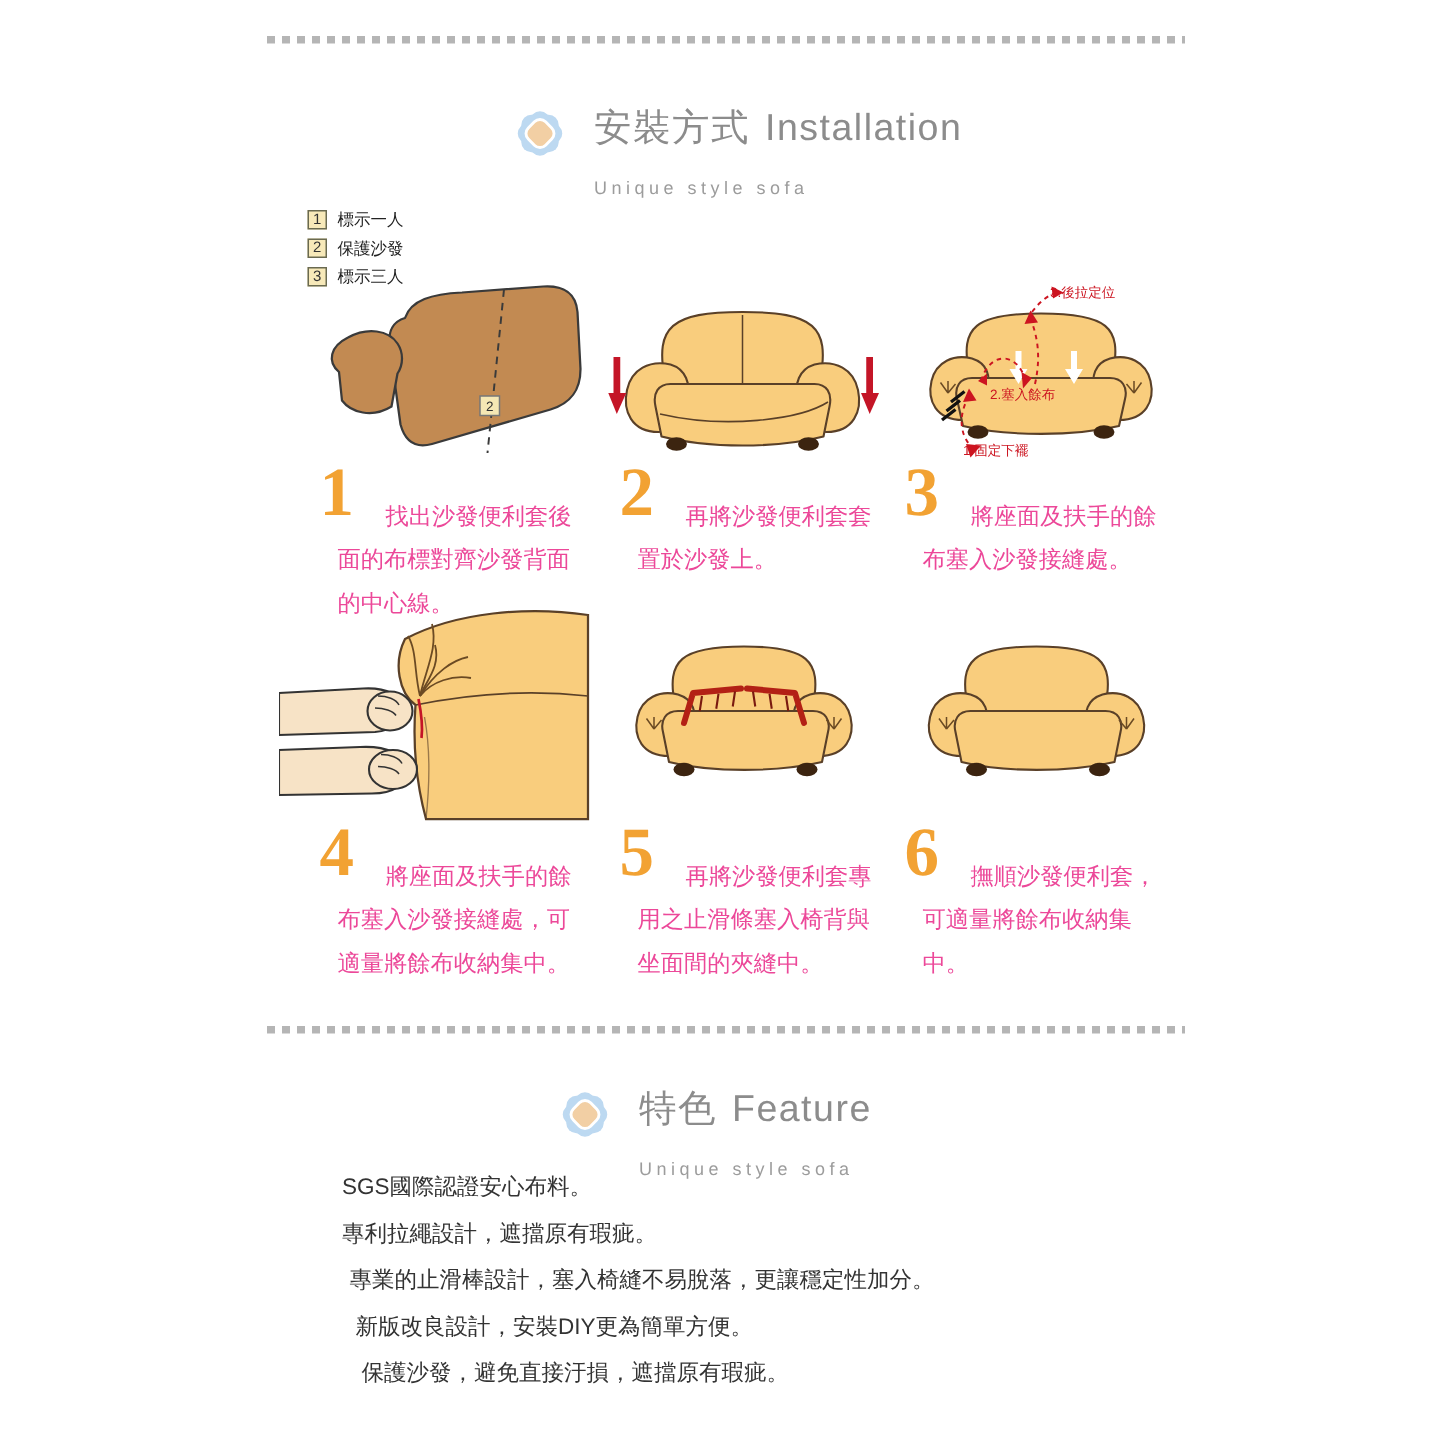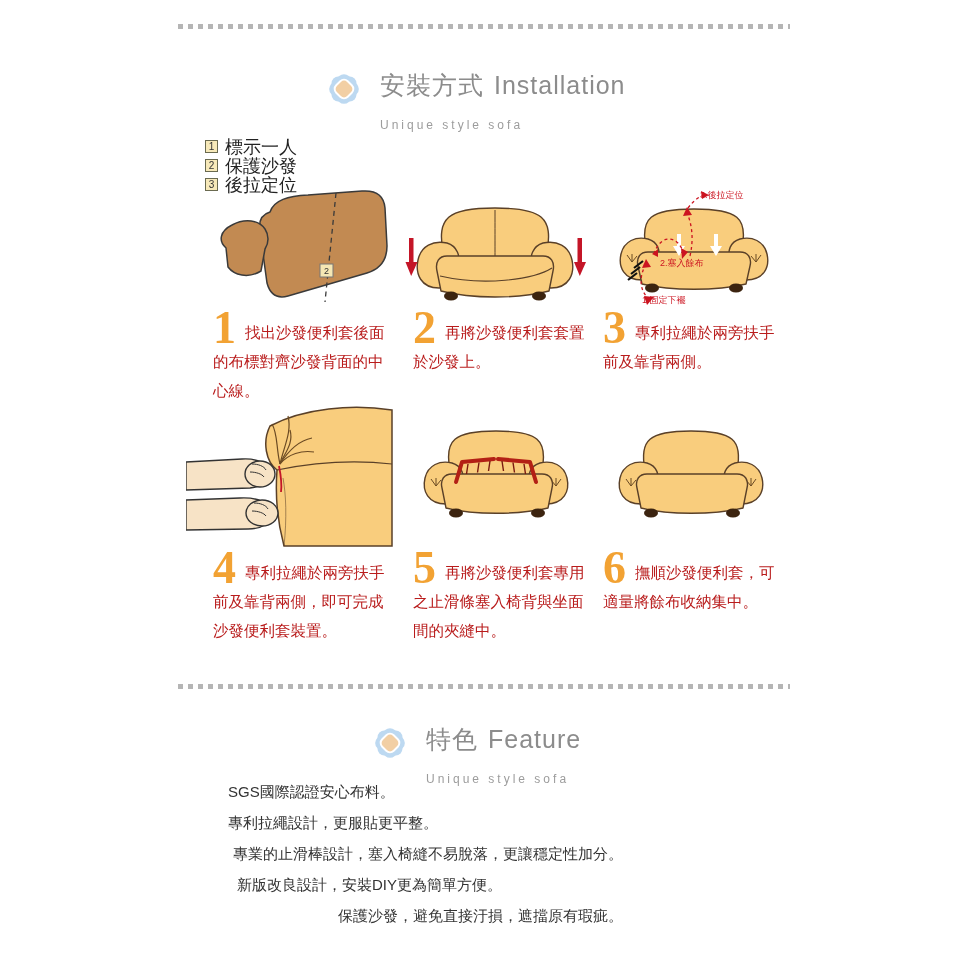--- a/index.html
+++ b/index.html
@@ -18,43 +18,43 @@
   .hdr .t1 { font-size: 25px; color: #8c8c8c; letter-spacing: 1px; line-height: 1.15; white-space: nowrap; }
   .hdr .t1 .en { margin-left: 10px; }
   .hdr .t2 { font-size: 12px; color: #9c9c9c; letter-spacing: 3px; margin-top: 18px; white-space: nowrap; }
   .legend { position: absolute; left: 205px; top: 137px; }
   .legend-row { display: flex; align-items: center; height: 19px; gap: 7px; }
   .legend-box {
     width: 13px; height: 13px; background: #f7e9b9; border: 1px solid #6a6a50;
     font-size: 10px; color: #333; display: flex; align-items: center; justify-content: center;
     line-height: 1;
   }
-  .legend-label { font-size: 18px; color: #222; }
+  .legend-label { font-size: 11px; color: #222; }
   .step { position: absolute; width: 180px; }
   .step-num {
     position: absolute; left: 0; top: -13px;
     font-family: "Liberation Serif", serif; font-weight: bold;
     font-size: 46px; line-height: 1; color: #f2a233;
   }
-  .step-text { margin: 0; text-indent: 32px; font-size: 15.5px; line-height: 29px; color: #b91c1c; }
+  .step-text { margin: 12px; text-indent: 32px; font-size: 15.5px; line-height: 29px; color: #ec4899; }
   .ill { position: absolute; }
   .feat-list { position: absolute; left: 228px; top: 776px; }
   .feat-item { font-size: 15px; color: #333; line-height: 31px; }
   .feat-item:nth-child(3) { padding-left: 5px; }
   .feat-item:nth-child(4) { padding-left: 9px; }
-  .feat-item:nth-child(5) { padding-left: 13px; text-align: right; }
+  .feat-item:nth-child(5) { padding-left: 13px; }
 </style>
 </head>
 <body>
 
 <div class="page">
 
   <div class="dotted" style="top:24px;"></div>
 
-  <div class="hdr" style="left:321px; top:66px;">
+  <div class="hdr" style="left:337px; top:66px;">
     <svg width="46" height="46" viewBox="0 0 48 48">
       <rect x="11" y="11" width="26" height="26" rx="7" fill="#bdd9f1" transform="rotate(45 24 24)"></rect>
       <rect x="11" y="11" width="26" height="26" rx="7" fill="#bdd9f1"></rect>
       <rect x="15.5" y="15.5" width="17" height="17" rx="5.5" fill="#f2cfa4" stroke="#ffffff" stroke-width="2" transform="rotate(45 24 24)"></rect>
     </svg>
     <div class="titles">
       <div class="t1">
         <span>安裝方式</span><span class="en">Installation</span>
       </div>
       <div class="t2">Unique style sofa</div>
@@ -65,21 +65,21 @@
     <div class="legend-row">
       <span class="legend-box">1</span>
       <span class="legend-label">標示一人</span>
     </div>
     <div class="legend-row">
       <span class="legend-box">2</span>
       <span class="legend-label">保護沙發</span>
     </div>
     <div class="legend-row">
       <span class="legend-box">3</span>
-      <span class="legend-label">後拉定位</span>
+      <span class="legend-label">標示三人</span>
     </div>
   </div>
 
   <svg class="ill" style="left:212px; top:188px;" width="180" height="118" viewBox="0 0 180 118">
     <path d="M58,24 C62,12 76,8 96,7 L150,3 C164,2 172,8 173,20 L175,58 C175,73 168,81 155,85 L76,108 C65,111 58,106 55,95 L48,44 C46,32 51,26 58,24 Z" fill="#c28a52" stroke="#3a3a3a" stroke-width="1.5" stroke-linejoin="round"></path>
     <path d="M14,60 C6,53 8,43 20,37 C33,30 47,32 53,41 C57,47 57,55 53,61 L49,83 C36,91 22,87 16,79 Z" fill="#c28a52" stroke="#3a3a3a" stroke-width="1.5"></path>
     <line x1="124" y1="5" x2="113" y2="114" stroke="#3a3a3a" stroke-width="1.3" stroke-dasharray="5,4"></line>
     <rect x="108" y="76" width="13" height="13" fill="#f5e7b4" stroke="#777"></rect>
     <text x="114.5" y="86" font-size="9" text-anchor="middle" fill="#333">2</text>
   </svg>
@@ -153,21 +153,21 @@
     <p class="step-text">找出沙發便利套後面的布標對齊沙發背面的中心線。</p>
   </div>
 
   <div class="step" style="left:413px; top:318px;">
     <span class="step-num">2</span>
     <p class="step-text">再將沙發便利套套置於沙發上。</p>
   </div>
 
   <div class="step" style="left:603px; top:318px;">
     <span class="step-num">3</span>
-    <p class="step-text">專利拉繩於兩旁扶手前及靠背兩側。</p>
+    <p class="step-text">將座面及扶手的餘布塞入沙發接縫處。</p>
   </div>
 
   <svg class="ill" style="left:186px; top:402px;" width="208" height="146" viewBox="0 0 208 146">
     <path d="M84,24 C118,6 166,2 206,8 L206,144 L98,144 C91,118 89,95 91,68 C80,60 76,40 84,24 Z" fill="#f9cd7d" stroke="#5a4028" stroke-width="1.5"></path>
     <path d="M91,68 C130,60 170,58 206,62" fill="none" stroke="#5a4028" stroke-width="1.1"></path>
     <path d="M98,144 C101,116 100,92 97,76" fill="none" stroke="#5a4028" stroke-width="0.9" opacity="0.6"></path>
     <g stroke="#6b4a23" stroke-width="1.2" fill="none">
       <path d="M94,62 C98,44 106,30 102,14"></path>
       <path d="M94,62 C104,46 116,38 126,36"></path>
       <path d="M94,62 C102,52 116,48 128,50"></path>
@@ -215,21 +215,21 @@
     <ellipse cx="50" cy="93" rx="7" ry="4.5" fill="#3c2410"></ellipse>
     <ellipse cx="132" cy="93" rx="7" ry="4.5" fill="#3c2410"></ellipse>
     <g stroke="#6b4a23" stroke-width="1" fill="none">
       <path d="M30,66 l-5,-7 M30,66 l0,-8 M30,66 l5,-6"></path>
       <path d="M150,66 l-5,-6 M150,66 l0,-8 M150,66 l5,-7"></path>
     </g>
   </svg>
 
   <div class="step" style="left:213px; top:558px;">
     <span class="step-num">4</span>
-    <p class="step-text">專利拉繩於兩旁扶手前及靠背兩側，即可完成沙發便利套裝置。</p>
+    <p class="step-text">將座面及扶手的餘布塞入沙發接縫處，可適量將餘布收納集中。</p>
   </div>
 
   <div class="step" style="left:413px; top:558px;">
     <span class="step-num">5</span>
     <p class="step-text">再將沙發便利套專用之止滑條塞入椅背與坐面間的夾縫中。</p>
   </div>
 
   <div class="step" style="left:603px; top:558px;">
     <span class="step-num">6</span>
     <p class="step-text">撫順沙發便利套，可適量將餘布收納集中。</p>
@@ -246,19 +246,19 @@
     <div class="titles">
       <div class="t1">
         <span>特色</span><span class="en">Feature</span>
       </div>
       <div class="t2">Unique style sofa</div>
     </div>
   </div>
 
   <div class="feat-list">
     <div class="feat-item">SGS國際認證安心布料。</div>
-    <div class="feat-item">專利拉繩設計，更服貼更平整。</div>
+    <div class="feat-item">專利拉繩設計，遮擋原有瑕疵。</div>
     <div class="feat-item">專業的止滑棒設計，塞入椅縫不易脫落，更讓穩定性加分。</div>
     <div class="feat-item">新版改良設計，安裝DIY更為簡單方便。</div>
     <div class="feat-item">保護沙發，避免直接汙損，遮擋原有瑕疵。</div>
   </div>
 
 </div>
 
 </body></html>

